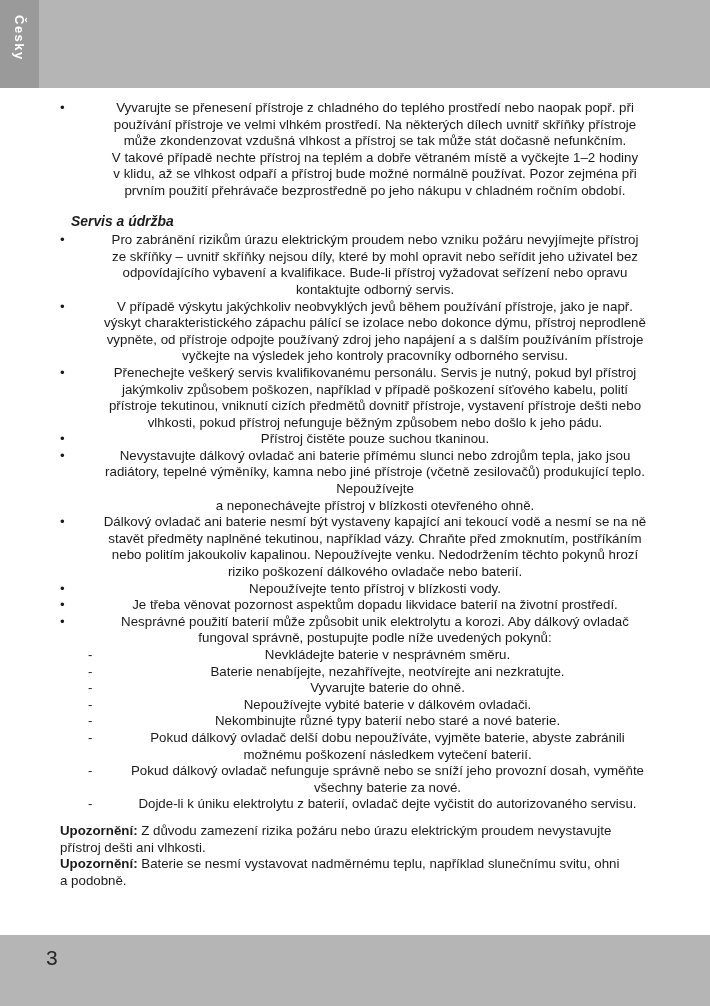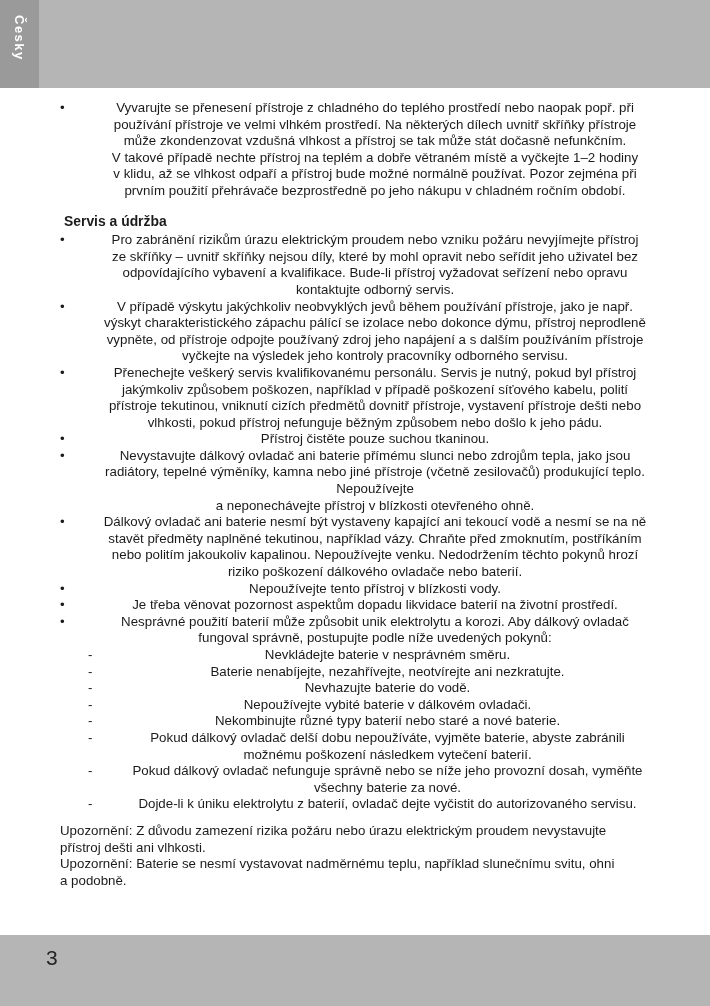--- a/index.html
+++ b/index.html
@@ -31,24 +31,24 @@
   .content {
     position: absolute; top: 100px; left: 60px;
     width: 602px;
     font-size: 13.3px; line-height: 16.6px;
   }
   .bullet-row { display: flex; }
   .bullet-row .marker { flex: 0 0 28px; width: 28px; }
   .sub-row { display: flex; margin-left: 28px; }
   .sub-row .marker { flex: 0 0 25px; width: 25px; }
   .btext { flex: 1; white-space: pre-line; text-align: center; }
-  .heading { font-weight: bold; font-size: 13.9px; margin: 13px 0 3px 4px; }
+  .heading { font-weight: bold; font-size: 13.9px; margin: 13px 0 3px 11px; font-style: italic; }
   .notes { margin-top: 10px; }
   .note { margin: 0; }
-  .note-label { font-weight: normal; }
+  .note-label { font-weight: bold; }
   .note-text { white-space: pre-line; margin-top: 14px; }
   .band-bottom {
     position: absolute; top: 935px; left: 0;
     width: 710px; height: 71px;
     background: #b5b5b5;
   }
   .page-number {
     position: absolute; left: 46px; top: 11px;
     font-size: 21px; color: #242424;
   }
@@ -133,38 +133,38 @@
   <div class="sub-row">
     <span class="marker">-</span>
     <span class="btext">Nevkládejte baterie v nesprávném směru.</span>
   </div>
   <div class="sub-row">
     <span class="marker">-</span>
     <span class="btext">Baterie nenabíjejte, nezahřívejte, neotvírejte ani nezkratujte.</span>
   </div>
   <div class="sub-row">
     <span class="marker">-</span>
-    <span class="btext">Nevhazujte baterie do vodě.</span>
+    <span class="btext">Vyvarujte baterie do ohně.</span>
   </div>
   <div class="sub-row">
     <span class="marker">-</span>
     <span class="btext">Nepoužívejte vybité baterie v dálkovém ovladači.</span>
   </div>
   <div class="sub-row">
     <span class="marker">-</span>
     <span class="btext">Nekombinujte různé typy baterií nebo staré a nové baterie.</span>
   </div>
   <div class="sub-row">
     <span class="marker">-</span>
     <span class="btext">Pokud dálkový ovladač delší dobu nepoužíváte, vyjměte baterie, abyste zabránili
 možnému poškození následkem vytečení baterií.</span>
   </div>
   <div class="sub-row">
     <span class="marker">-</span>
-    <span class="btext">Pokud dálkový ovladač nefunguje správně nebo se níže jeho provozní dosah, vyměňte
+    <span class="btext">Pokud dálkový ovladač nefunguje správně nebo se sníží jeho provozní dosah, vyměňte
 všechny baterie za nové.</span>
   </div>
   <div class="sub-row">
     <span class="marker">-</span>
     <span class="btext">Dojde-li k úniku elektrolytu z baterií, ovladač dejte vyčistit do autorizovaného servisu.</span>
   </div>
 
   <div class="notes">
     <p class="note"><span class="note-label">Upozornění:</span><span class="note-text"> Z důvodu zamezení rizika požáru nebo úrazu elektrickým proudem nevystavujte
 přístroj dešti ani vlhkosti.</span></p>

